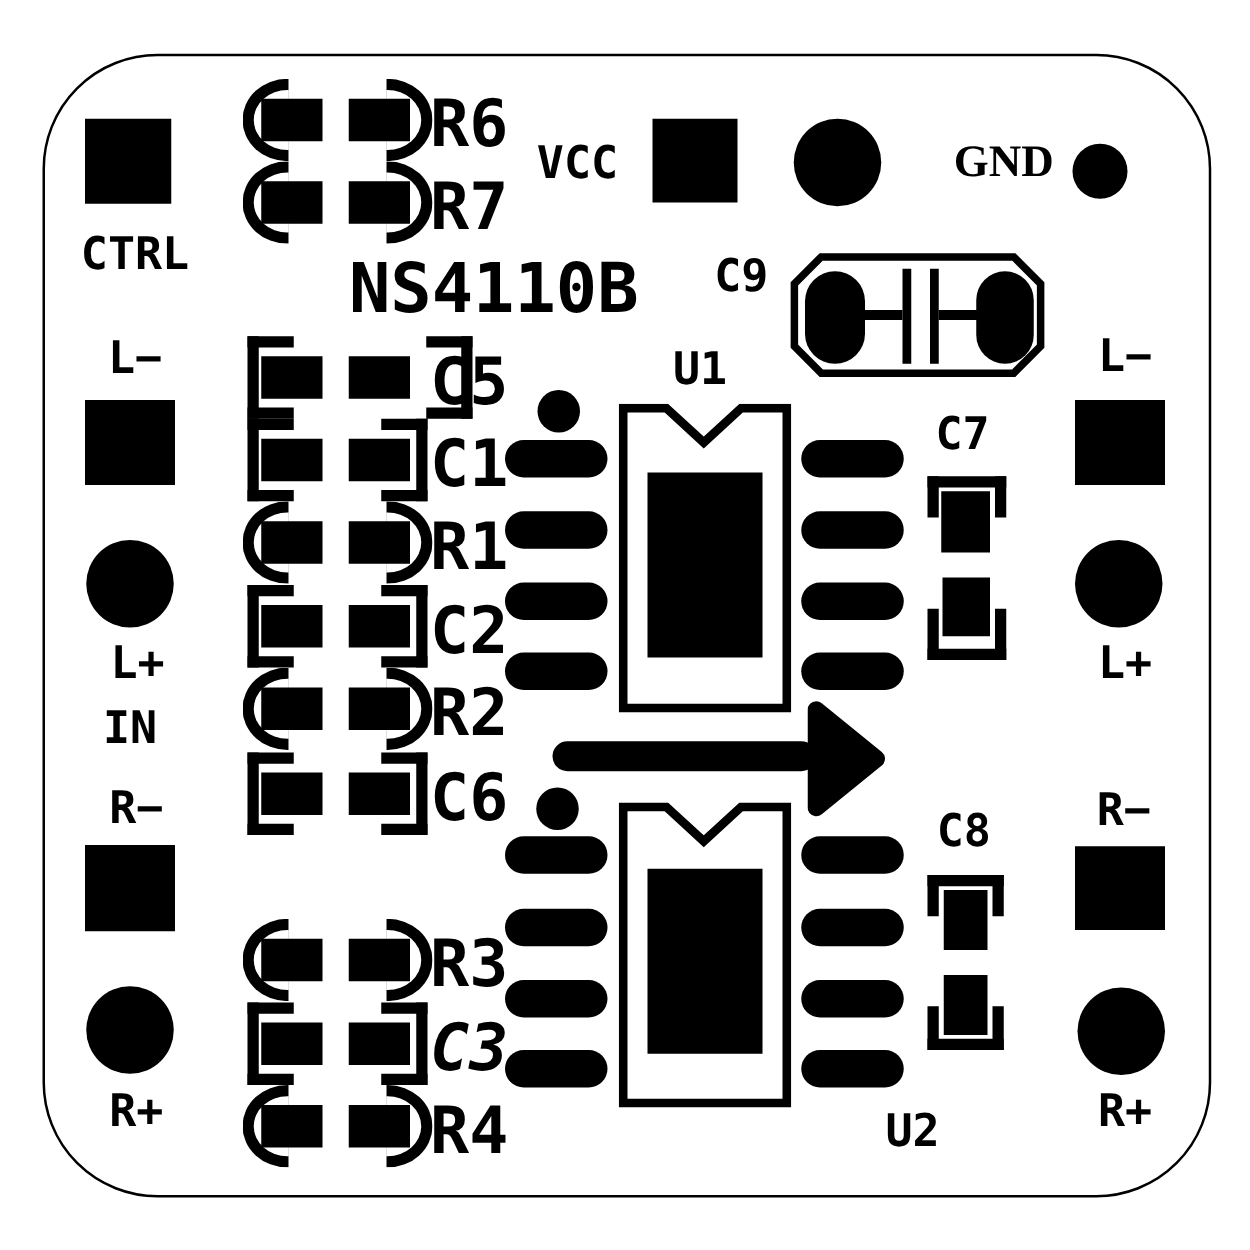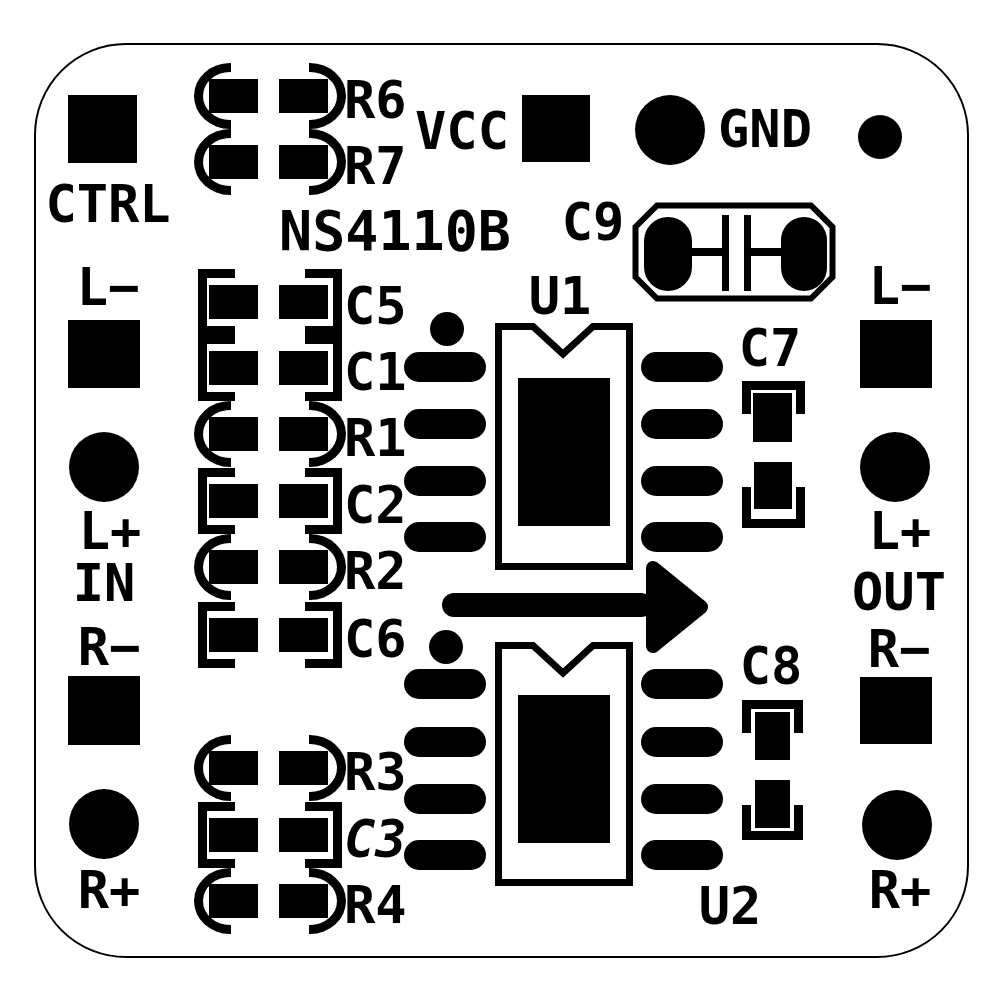--- a/index.html
+++ b/index.html
@@ -3,21 +3,21 @@
 <meta charset="utf-8">
 <style>
   html,body{margin:0;padding:0;background:#ffffff;}
   .canvas{position:relative;width:1000px;height:1000px;background:#ffffff;overflow:hidden;
           font-family:"DejaVu Sans Mono", monospace;}
   .abs{position:absolute;}
   
   .board{position:absolute;left:34px;top:43px;width:931px;height:911px;
          border:2px solid #000;border-radius:92px;background:#fff;}
   
-  .silk{position:absolute;transform:translate(-50%,-50%);font-weight:bold;font-size:52px;
+  .silk{position:absolute;transform:translate(-50%,-50%);font-weight:bold;font-size:36px;
         color:#000;white-space:nowrap;line-height:1;}
   .silk.big{font-size:55px;}
   
   .row{position:absolute;left:198px;width:144px;height:66px;}
   .row .bl,.row .br{position:absolute;top:0;width:37px;height:66px;box-sizing:border-box;
                     border:9px solid #000;}
   .row .bl{left:0;border-right:none;}
   .row .br{right:0;border-left:none;}
   .row.res .bl{left:-4px;border-radius:36px 0 0 36px / 33px 0 0 33px;}
   .row.res .br{right:-4px;border-radius:0 36px 36px 0 / 0 33px 33px 0;}
@@ -54,21 +54,21 @@
       <span class="pad p2"></span>
       <span class="lbl">R6</span>
     </div>
   <div class="row res" style="top:129px;">
       <span class="bl"></span>
       <span class="br"></span>
       <span class="pad p1"></span>
       <span class="pad p2"></span>
       <span class="lbl">R7</span>
     </div>
-  <div class="row cap" style="top:269px;">
+  <div class="row cap" style="top:269px;padding-left:36px;">
       <span class="bl"></span>
       <span class="br"></span>
       <span class="pad p1"></span>
       <span class="pad p2"></span>
       <span class="lbl">C5</span>
     </div>
   <div class="row cap" style="top:335px;">
       <span class="bl"></span>
       <span class="br"></span>
       <span class="pad p1"></span>
@@ -123,21 +123,21 @@
       <span class="pad p1"></span>
       <span class="pad p2"></span>
       <span class="lbl">R4</span>
     </div>
 
   <div class="silk big" style="left:395px;top:231px;">NS4110B</div>
 
   <div class="silk" style="left:462px;top:131px;">VCC</div>
   <div class="sq" style="left:522px;top:95px;width:68px;height:67px;"></div>
   <div class="cir" style="left:635px;top:95px;width:70px;height:70px;"></div>
-  <div class="silk" style="left:765px;top:129px;">GND</div>
+  <div class="silk" style="left:803px;top:129px;font-family:Liberation Serif, serif;">GND</div>
   <div class="cir" style="left:858px;top:115px;width:44px;height:44px;"></div>
 
   <div class="silk" style="left:593px;top:222px;">C9</div>
   <svg class="abs" style="left:632px;top:202px;" width="204" height="100">
     <polygon points="25,3.5 179,3.5 200.5,25 200.5,75 179,96.5 25,96.5 3.5,75 3.5,25" fill="#ffffff" stroke="#000000" stroke-width="6"></polygon>
   </svg>
   <div class="abs" style="left:644px;top:217px;width:48px;height:74px;background:#000;border-radius:24px;"></div>
   <div class="abs" style="left:781px;top:217px;width:46px;height:74px;background:#000;border-radius:23px;"></div>
   <div class="bar" style="left:722px;top:215px;width:7px;height:76px;"></div>
   <div class="bar" style="left:744px;top:215px;width:7px;height:76px;"></div>
@@ -198,19 +198,18 @@
   <div class="silk" style="left:104px;top:583px;">IN</div>
   <div class="silk" style="left:109px;top:647px;">R−</div>
   <div class="sq" style="left:68px;top:676px;width:72px;height:69px;"></div>
   <div class="cir" style="left:69px;top:789px;width:70px;height:70px;"></div>
   <div class="silk" style="left:109px;top:890px;">R+</div>
 
   <div class="silk" style="left:900px;top:286px;">L−</div>
   <div class="sq" style="left:860px;top:320px;width:72px;height:68px;"></div>
   <div class="cir" style="left:860px;top:432px;width:70px;height:70px;"></div>
   <div class="silk" style="left:900px;top:531px;">L+</div>
-  <div class="silk" style="left:899px;top:592px;">OUT</div>
   <div class="silk" style="left:899px;top:649px;">R−</div>
   <div class="sq" style="left:860px;top:677px;width:72px;height:67px;"></div>
   <div class="cir" style="left:862px;top:790px;width:70px;height:70px;"></div>
   <div class="silk" style="left:900px;top:890px;">R+</div>
 
 </div>
 
 </body></html>

